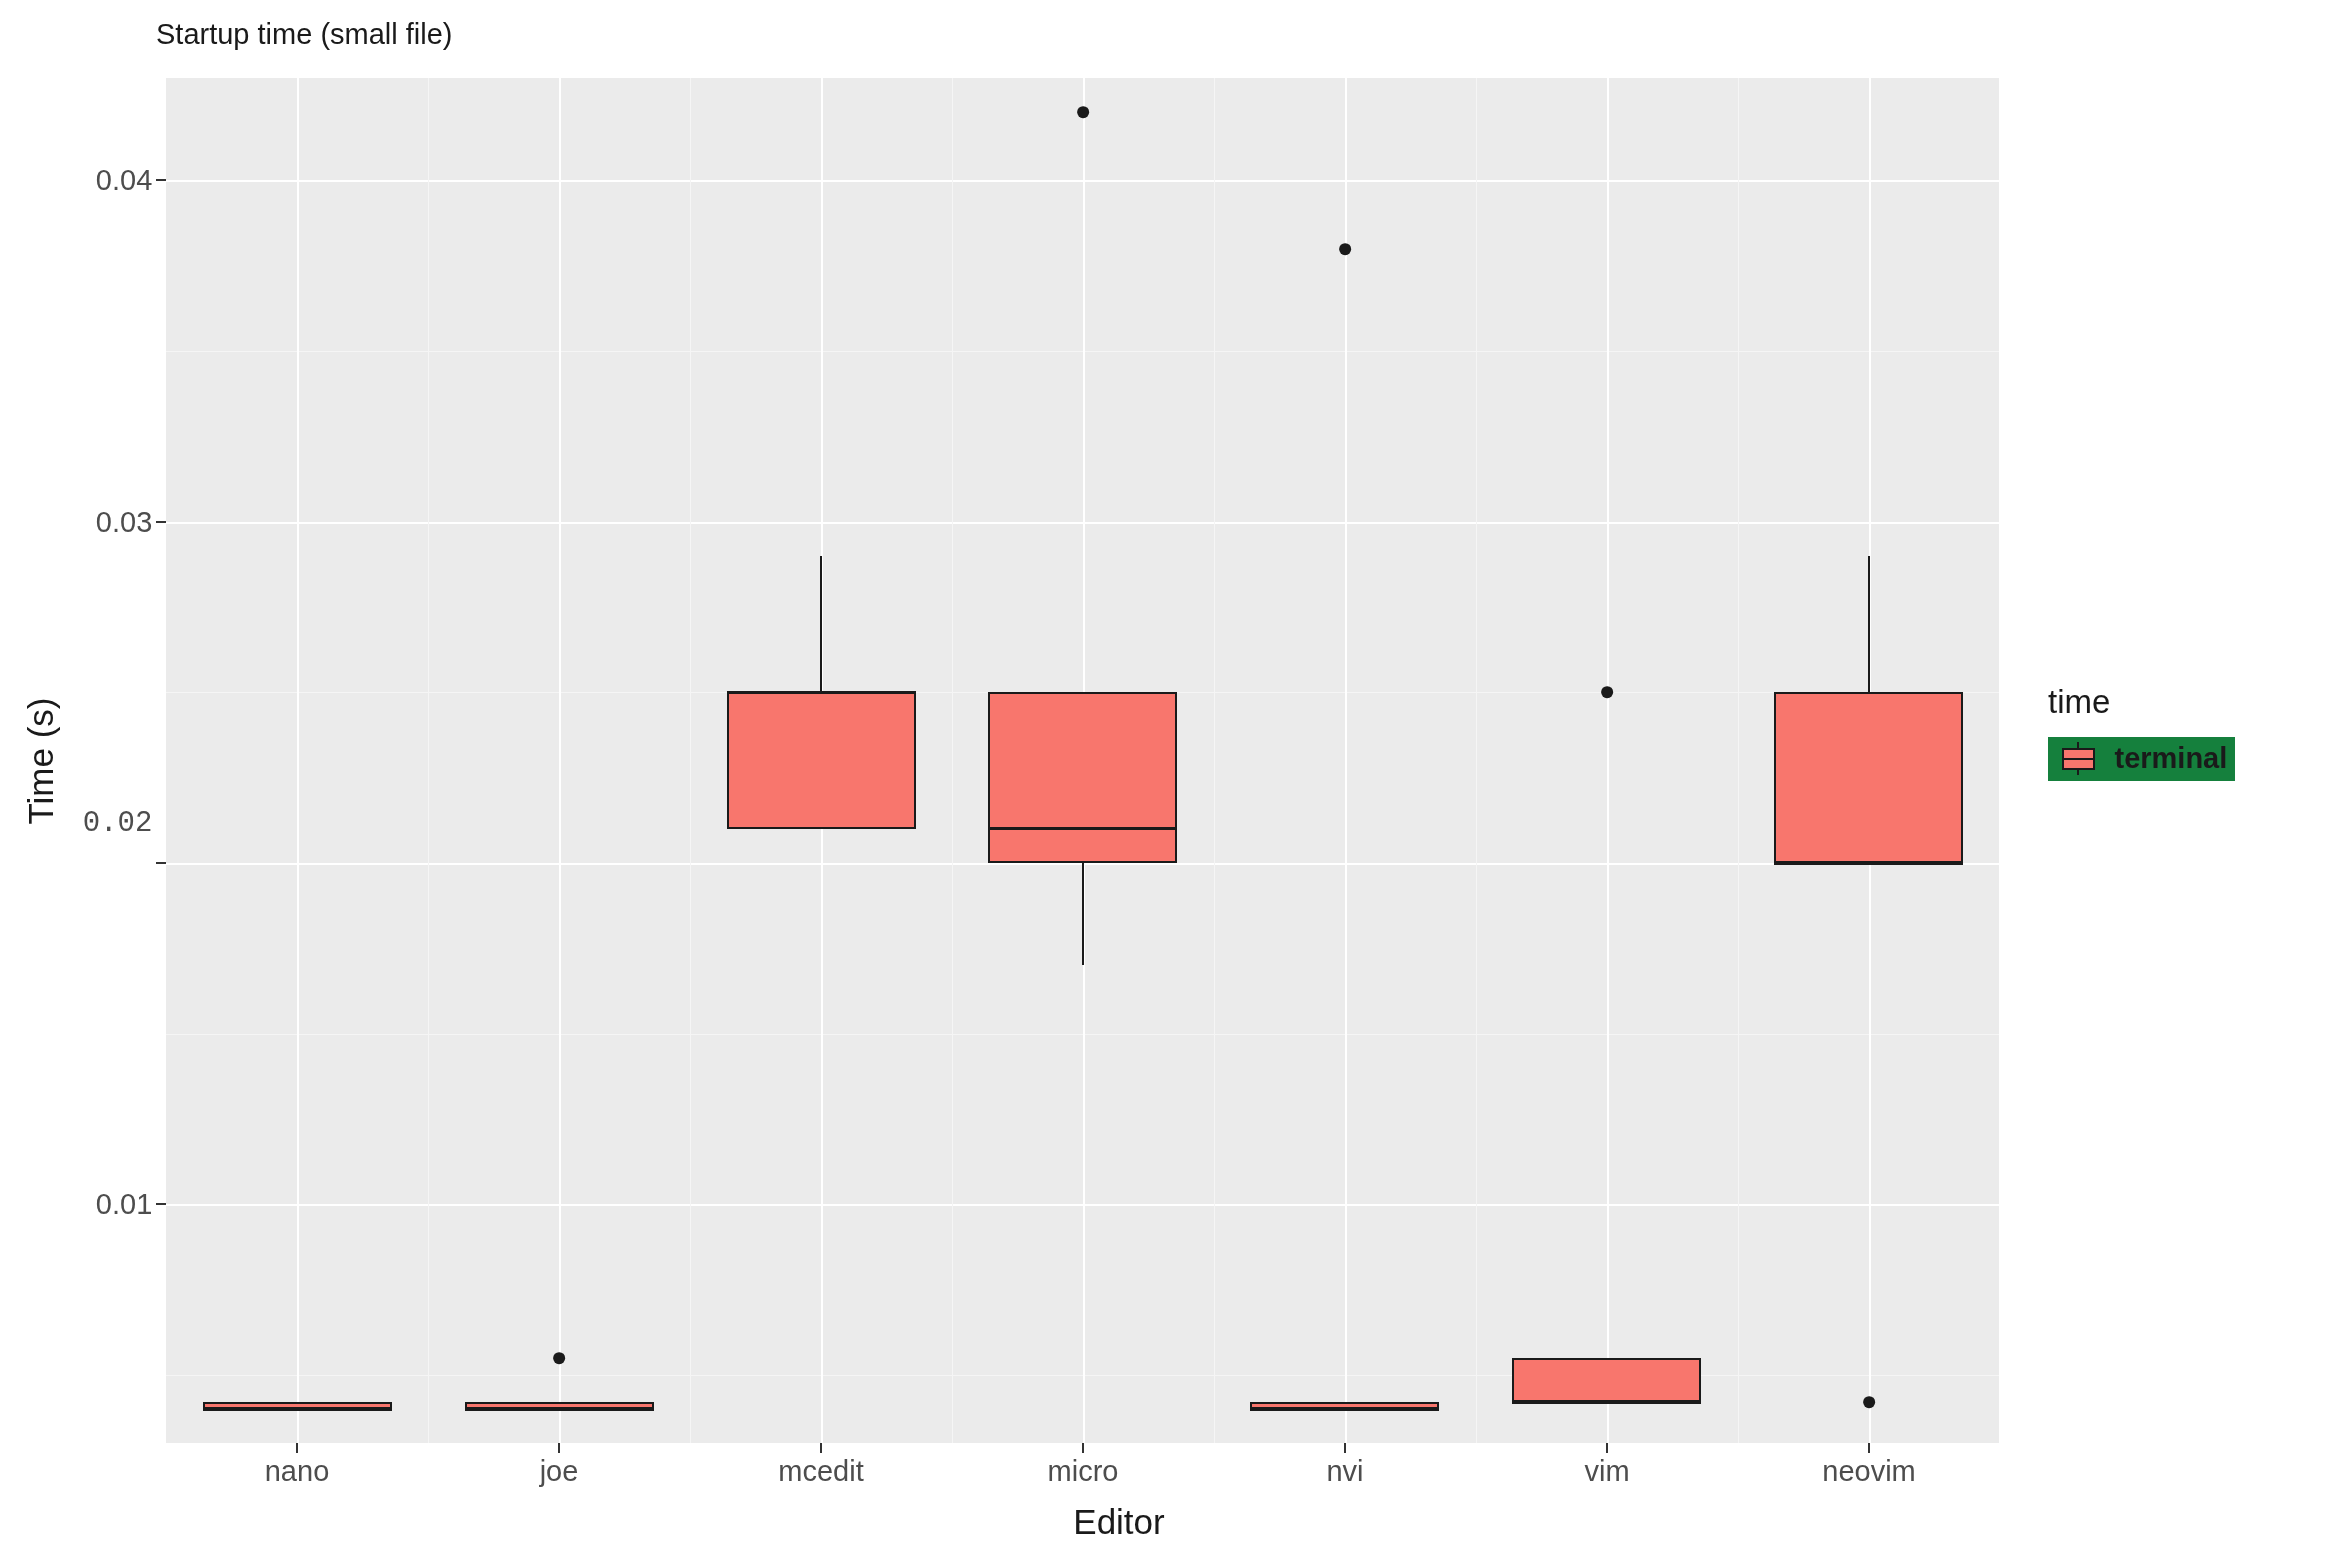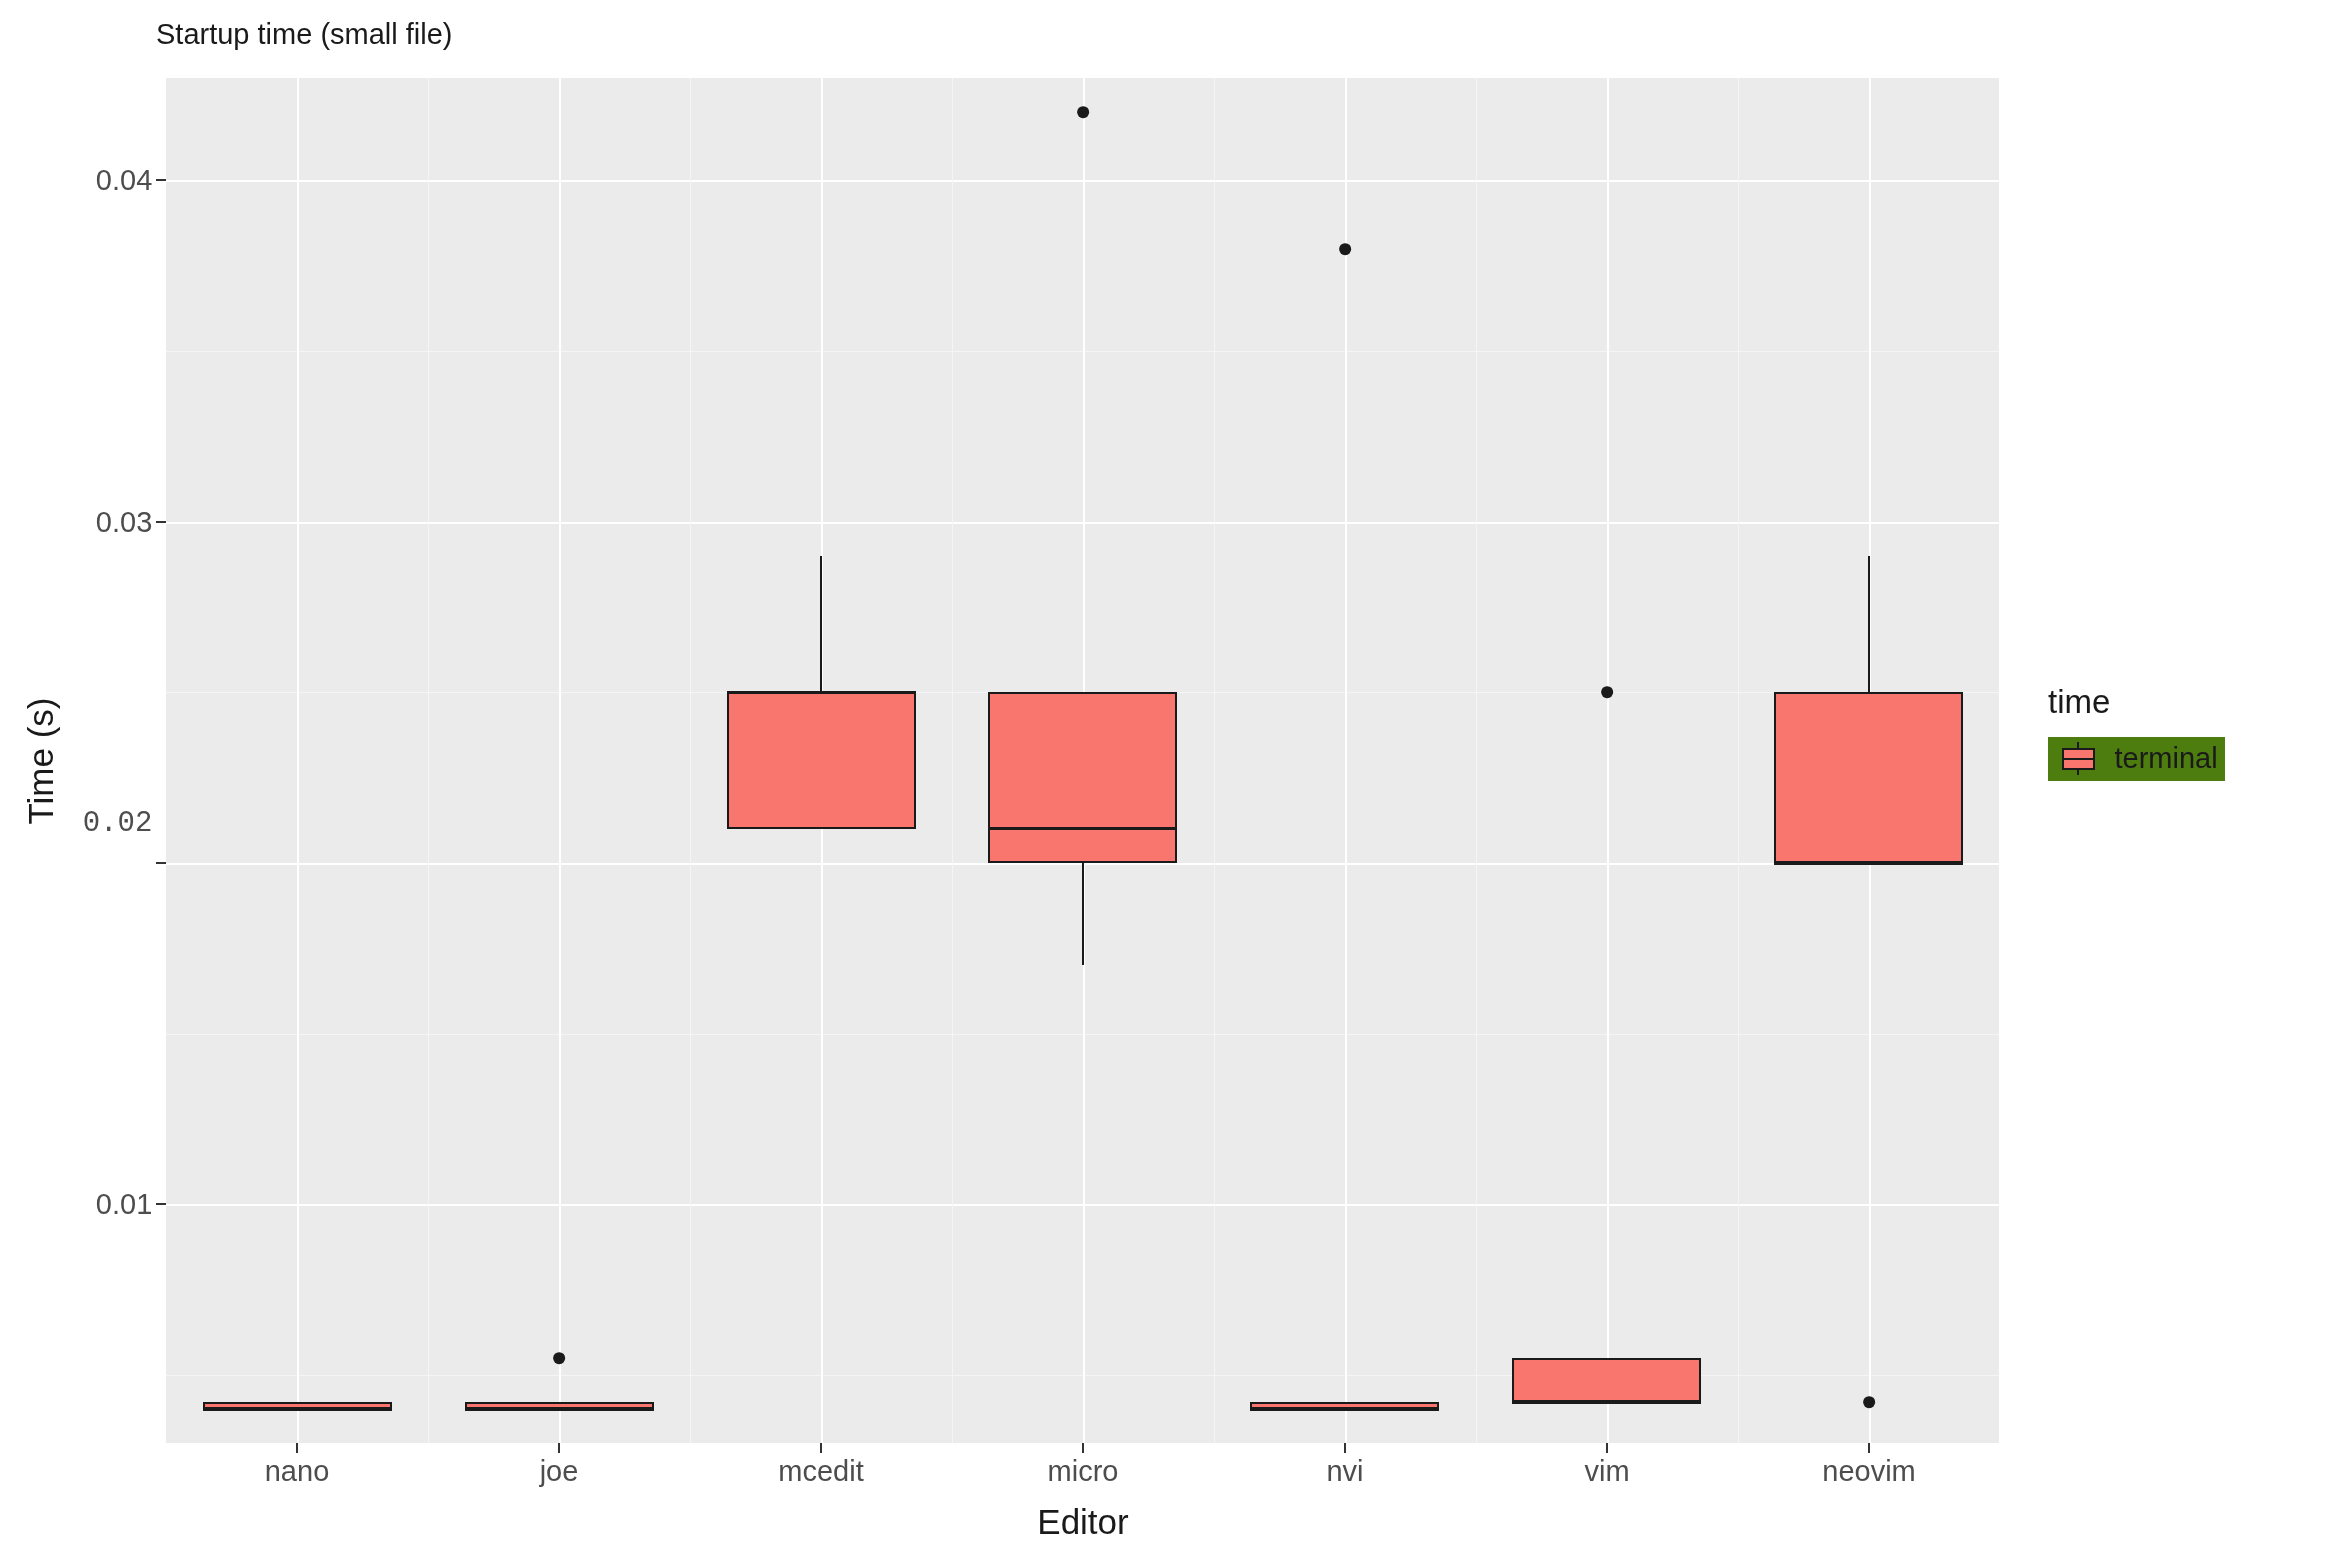--- a/index.html
+++ b/index.html
@@ -67,20 +67,21 @@
     transform-origin: 0 0;
     font-size: 35px;
     color: #1a1a1a;
     white-space: nowrap;
   }
   .x-axis-label {
     position: absolute;
     transform: translateX(-50%);
     font-size: 35px;
     color: #1a1a1a;
+    margin-left: 36px;
   }
   .tick-mark-y {
     position: absolute;
     width: 9.8px;
     height: 2px;
     background: #333333;
     right: 100%;
     transform: translateY(-50%);
   }
   .tick-mark-x {
@@ -121,23 +122,24 @@
     color: #1a1a1a;
   }
   .legend-title {
     font-size: 33px;
     margin-bottom: 15.6px;
   }
   .legend-item {
     display: flex;
     align-items: center;
     gap: 13.7px;
-    background: #4d7c0f;
+    background: #15803d;
     padding: 5.9px 7.8px;
     width: fit-content;
+    font-weight: bold;
   }
   .legend-key {
     width: 45px;
     height: 33px;
     position: relative;
     display: inline-block;
   }
   .legend-key .lk-box {
     position: absolute;
     left: 5.9px; right: 5.9px; top: 5.9px; bottom: 5.9px;

